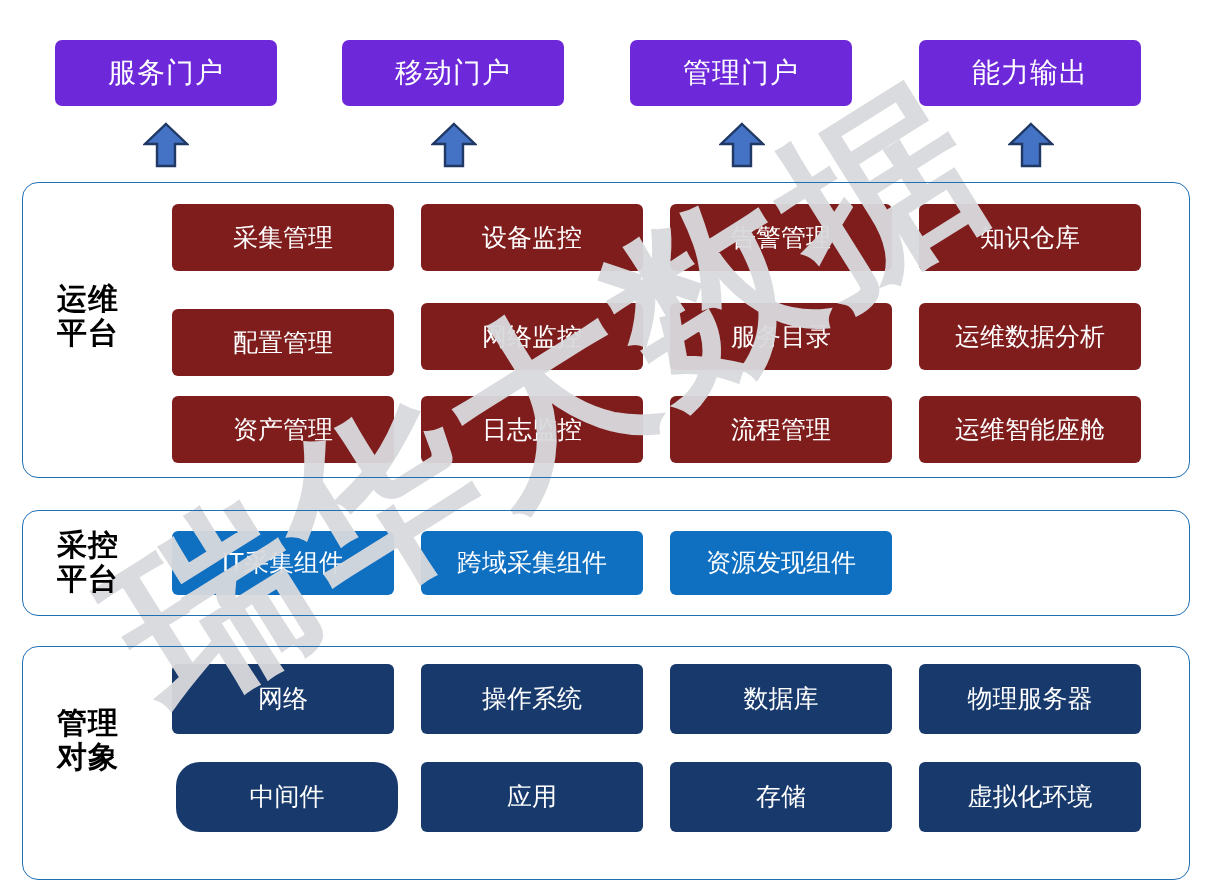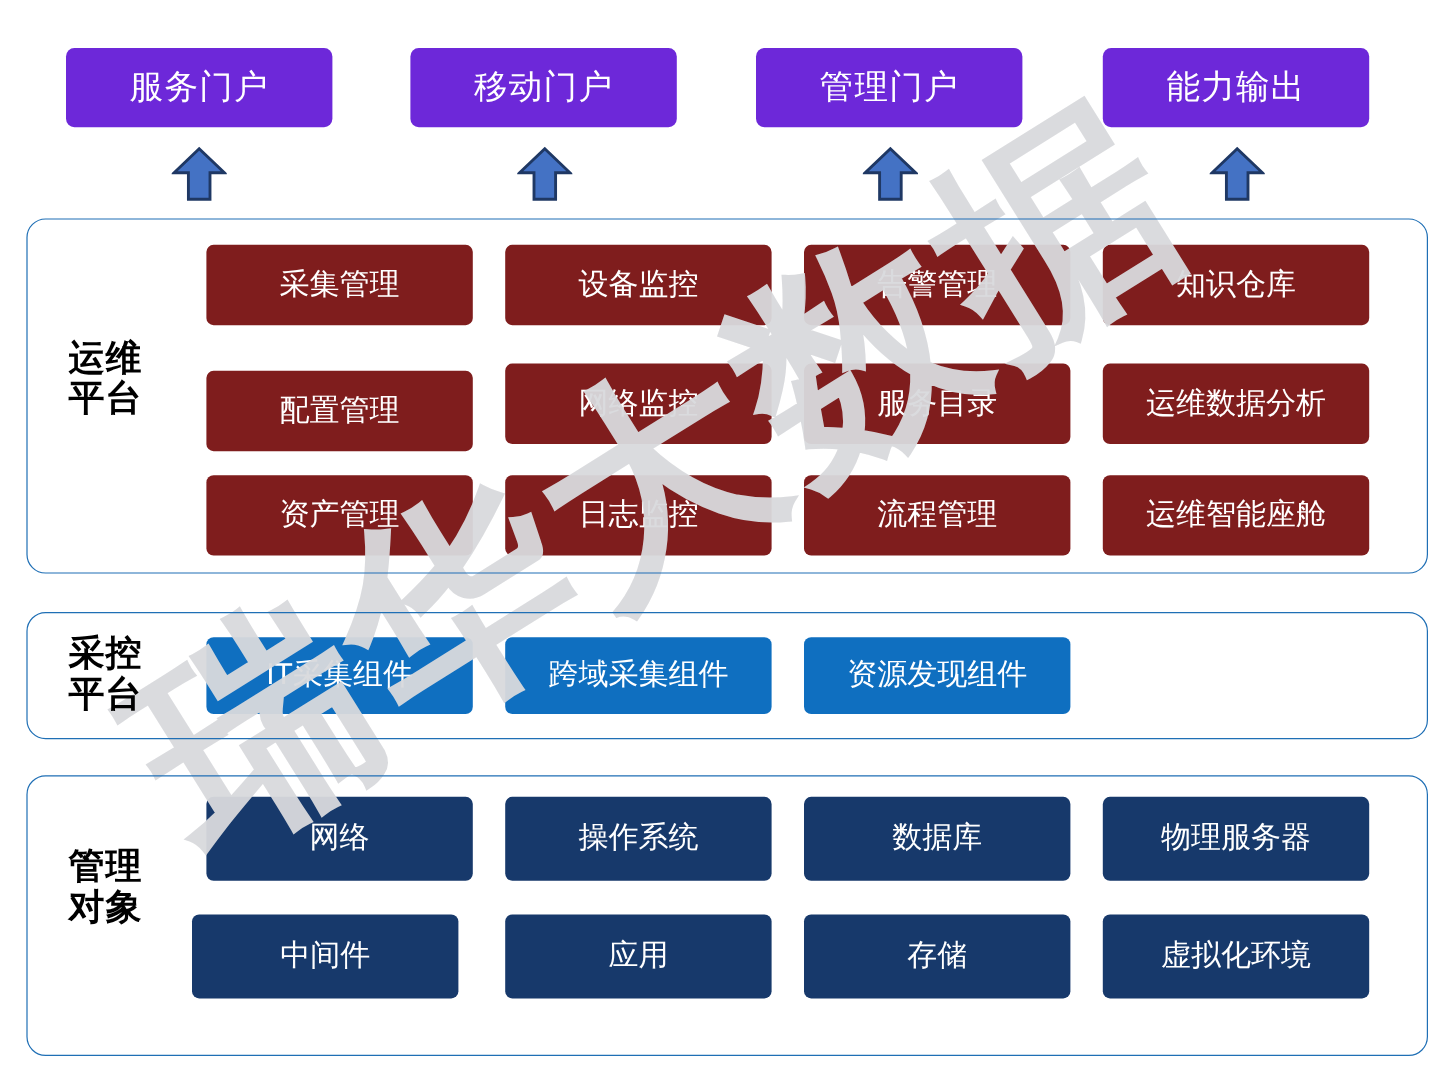--- a/index.html
+++ b/index.html
@@ -206,18 +206,18 @@
   <div class="section-label" style="top:706px;">
     <span>管理</span>
     <span>对象</span>
   </div>
 
   <div class="tile navy t-obj" style="left:172px; top:664px;">网络</div>
   <div class="tile navy t-obj" style="left:421px; top:664px;">操作系统</div>
   <div class="tile navy t-obj" style="left:670px; top:664px;">数据库</div>
   <div class="tile navy t-obj" style="left:919px; top:664px;">物理服务器</div>
 
-  <div class="tile navy t-obj" style="left:160px; top:762px;">中间件</div>
+  <div class="tile navy t-obj" style="left:176px; top:762px;border-radius:24px;">中间件</div>
   <div class="tile navy t-obj" style="left:421px; top:762px;">应用</div>
   <div class="tile navy t-obj" style="left:670px; top:762px;">存储</div>
   <div class="tile navy t-obj" style="left:919px; top:762px;">虚拟化环境</div>
 
 </div>
 
 </body></html>

